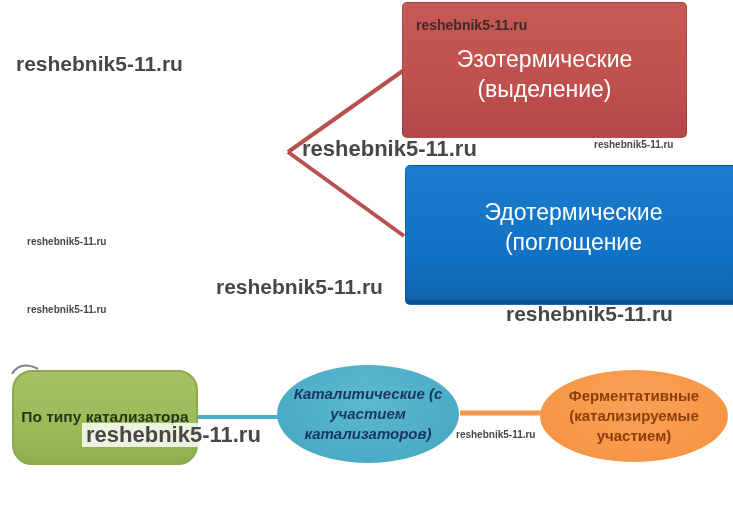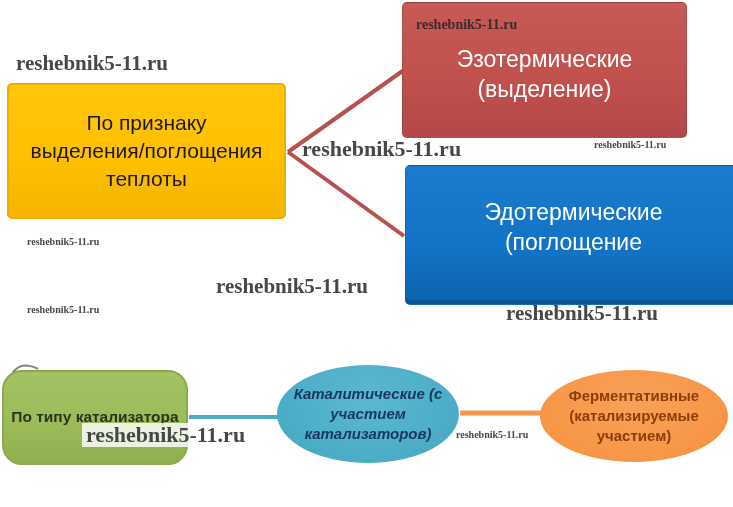--- a/index.html
+++ b/index.html
@@ -51,21 +51,21 @@
     left: 405px; top: 165px; width: 337px; height: 140px;
     background: linear-gradient(180deg, #1b7ccd 0%, #1273c6 60%, #0e63ad 100%);
     border: 1px solid rgba(0,0,0,0.12);
     box-shadow: inset 0 -4px 0 rgba(0,0,0,0.15);
     color: #ffffff;
     font-size: 23px;
     line-height: 1.3;
     padding-bottom: 14px;
   }
   .node-catalyst-root {
-    left: 2px; top: 370px; width: 186px; height: 95px;
+    left: 12px; top: 370px; width: 186px; height: 95px;
     background: linear-gradient(180deg, #a3c263 0%, #9bbb59 60%, #90af4f 100%);
     border: 2px solid #8ca94f;
     border-radius: 20px;
     color: #2b331a;
     font-size: 15.5px;
     font-weight: bold;
     line-height: 1.2;
   }
   .node-catalytic {
     left: 277px; top: 365px; width: 182px; height: 98px;
@@ -80,21 +80,21 @@
     left: 540px; top: 370px; width: 188px; height: 92px;
     background: radial-gradient(ellipse at 50% 35%, #f8a159 0%, #f79646 70%, #ee8a37 100%);
     color: #8c3d08;
     font-size: 15px;
     font-weight: bold;
     line-height: 1.35;
   }
 
   .watermark {
     position: absolute;
-    font-family: Liberation Serif, serif;
+    font-family: Liberation Sans, sans-serif;
     font-weight: bold;
     color: #474747;
     line-height: 1;
     white-space: nowrap;
     z-index: 3;
   }
   .wm-topleft   { left: 16px;  top: 53px;  font-size: 21px; }
   .wm-small-1   { left: 27px;  top: 237px; font-size: 10px; }
   .wm-small-2   { left: 27px;  top: 305px; font-size: 10px; }
   .wm-in-red    { left: 416px; top: 18px;  font-size: 14px; color: #3d2b2a; }
@@ -113,23 +113,20 @@
 
   <svg class="connector-layer" viewBox="0 0 733 507" xmlns="http://www.w3.org/2000/svg">
     <line x1="288" y1="152" x2="404" y2="70" stroke="#b8504d" stroke-width="4"></line>
     <line x1="288" y1="152" x2="404" y2="236" stroke="#b8504d" stroke-width="4"></line>
     <line x1="189" y1="417" x2="280" y2="417" stroke="#4bacc6" stroke-width="4"></line>
     <line x1="460" y1="413" x2="544" y2="413" stroke="#f79646" stroke-width="5"></line>
     <path d="M12,374 c6,-10 16,-10 26,-5" stroke="#3f3f3f" stroke-width="2" fill="none" opacity="0.65"></path>
     <path d="M148,458 c3,-9 11,-7 9,0 c-2,7 9,4 15,-2" stroke="#3f3f3f" stroke-width="1.5" fill="none" opacity="0.55"></path>
   </svg>
 
-  <div class="node node-rect node-heat-root">По признаку
-выделения/поглощения
-теплоты</div>
 
   <div class="node node-rect node-exothermic">Эзотермические
 (выделение)</div>
 
   <div class="node node-rect node-endothermic">Эдотермические
 (поглощение</div>
 
   <div class="node node-rect node-catalyst-root">По типу катализатора</div>
 
   <div class="node node-ellipse node-catalytic">Каталитические (с

